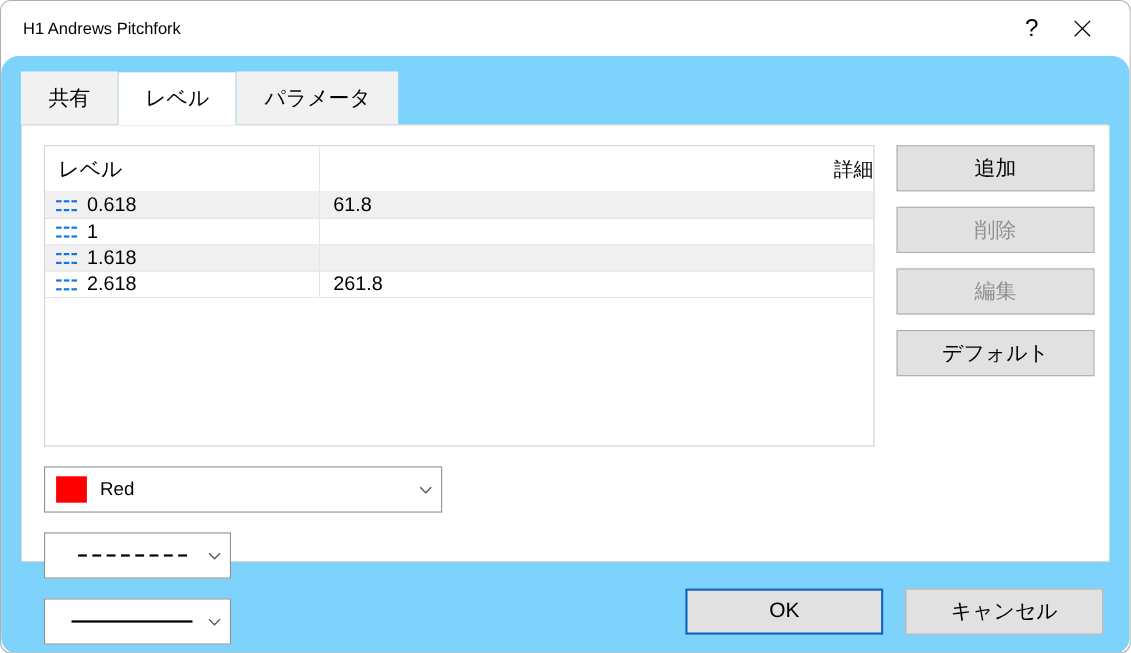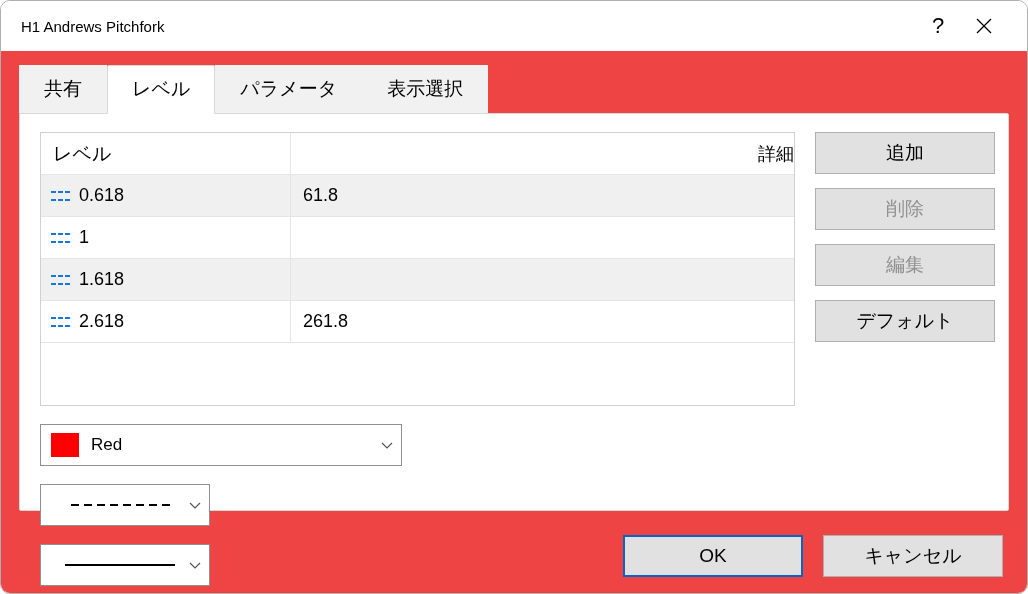--- a/index.html
+++ b/index.html
@@ -38,23 +38,24 @@
     align-items: center;
     justify-content: center;
     font-size: 18px;
     color: #000;
   }
   .titlebar .help-icon { font-size: 22px; font-weight: 500; }
   .titlebar .close-icon svg { width: 16px; height: 16px; stroke: #000; }
 
   .body {
     padding: 14px 18px 18px 18px;
-    background: #ef4444;
+    background: #7dd3fc;
     height: 544px;
     position: relative;
+    border-radius: 16px;
   }
 
   .tab-strip {
     display: flex;
     position: relative;
     z-index: 2;
   }
   .tab {
     padding: 10px 24px;
     font-size: 19px;
@@ -118,21 +119,21 @@
     font-size: 19px;
   }
   .lh-col2 {
     flex: 1;
     padding-left: 12px;
     font-size: 18px;
     text-align: right;
   }
   .level-row {
     display: flex;
-    height: 42px;
+    height: 24px;
     align-items: center;
     border-bottom: 1px solid #e5e5e5;
   }
   .level-row:nth-child(odd) {
     background: #f0f0f0;
   }
   .lr-col1 {
     width: 250px;
     padding-left: 10px;
     border-right: 1px solid #e5e5e5;
@@ -270,21 +271,20 @@
         </svg>
     </div>
   </div>
 
   <div class="body">
 
     <div class="tab-strip">
       <div class="tab">共有</div>
       <div class="tab active">レベル</div>
       <div class="tab">パラメータ</div>
-      <div class="tab">表示選択</div>
     </div>
 
     <div class="panel">
       <div class="panel-inner">
         <div class="left-col">
           <div class="level-table">
             <div class="level-header">
               <div class="lh-col1">レベル</div>
               <div class="lh-col2">詳細</div>
             </div>

